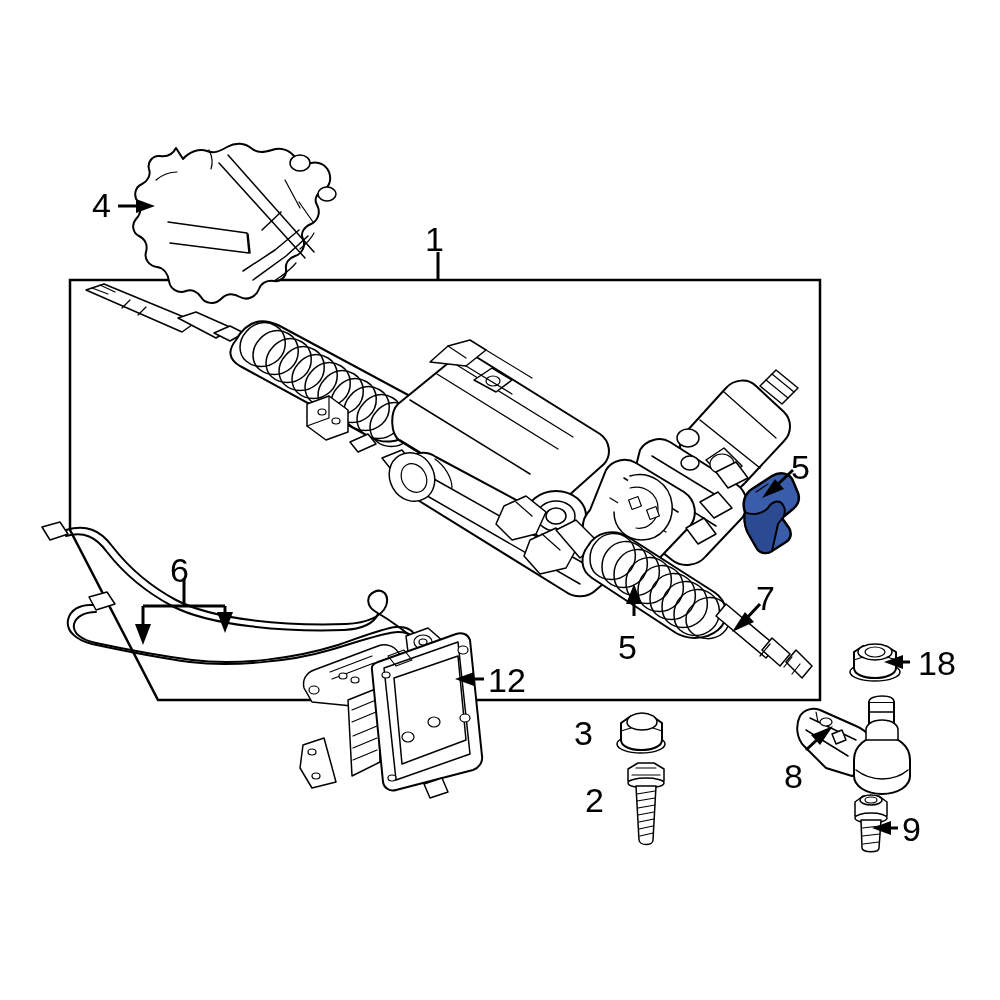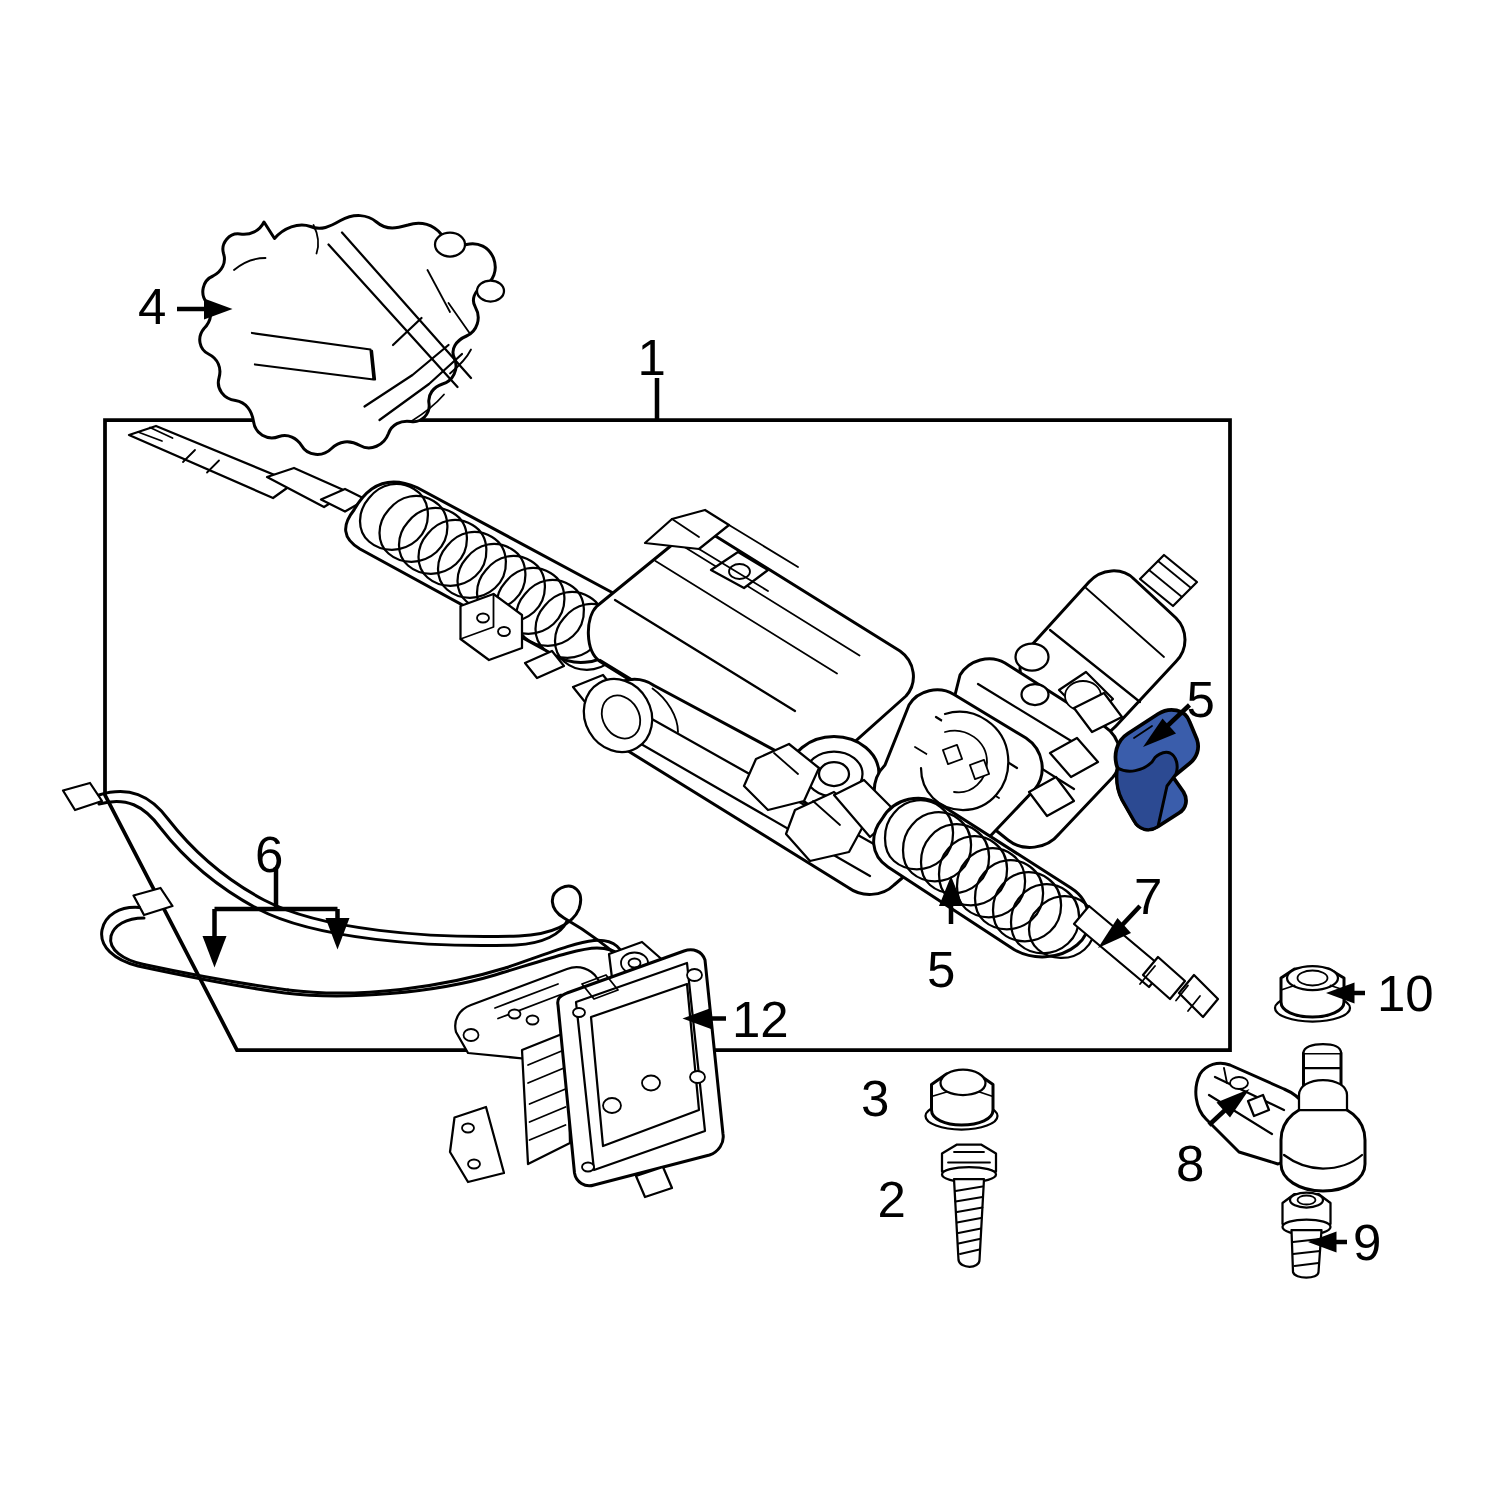--- a/index.html
+++ b/index.html
@@ -505,17 +505,17 @@
 
   <div class="callout" style="left:425px; top:222px;">1</div>
   <div class="callout" style="left:585px; top:783px;">2</div>
   <div class="callout" style="left:574px; top:716px;">3</div>
   <div class="callout" style="left:92px;  top:188px;">4</div>
   <div class="callout" style="left:791px; top:450px;">5</div>
   <div class="callout" style="left:170px; top:553px;">6</div>
   <div class="callout" style="left:756px; top:581px;">7</div>
   <div class="callout" style="left:784px; top:759px;">8</div>
   <div class="callout" style="left:902px; top:812px;">9</div>
-  <div class="callout" style="left:918px; top:646px;">10</div>
+  <div class="callout" style="left:918px; top:646px;">18</div>
   <div class="callout" style="left:618px; top:630px;">5</div>
   <div class="callout" style="left:488px; top:663px;">12</div>
 
 </div>
 
 </body></html>

